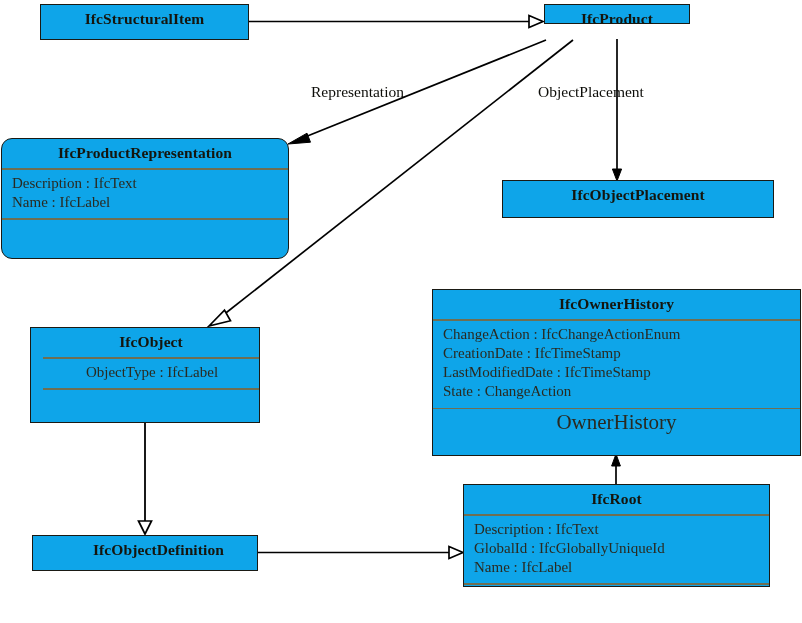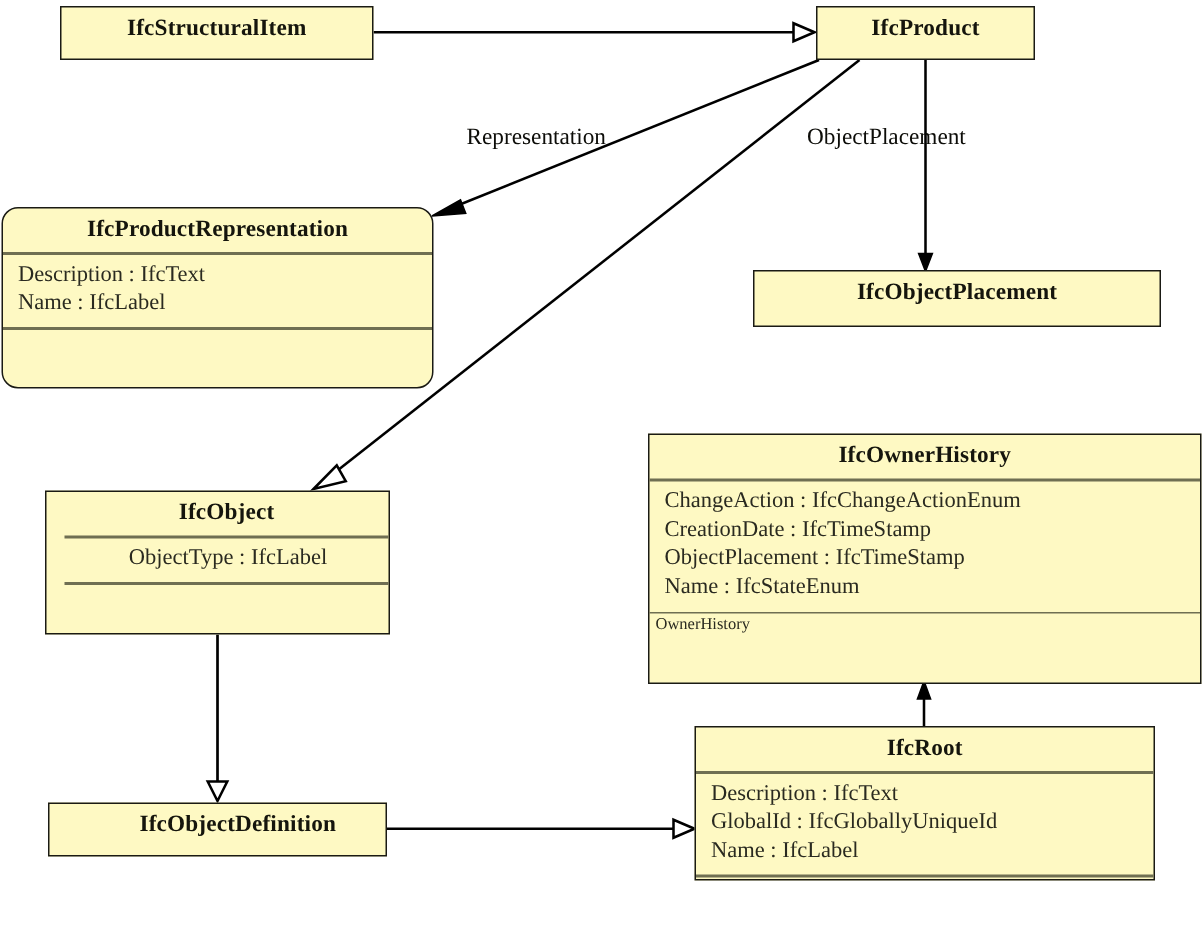--- a/index.html
+++ b/index.html
@@ -19,21 +19,21 @@
     position: absolute;
     left: 0;
     top: 0;
     width: 802px;
     height: 623px;
     pointer-events: none;
   }
   .uml-class {
     position: absolute;
     box-sizing: border-box;
-    background: #fef9c3;
+    background: #0ea5e9;
     border: 1.6px solid #1a1a14;
     display: flex;
     flex-direction: column;
   }
   .uml-title {
     font-weight: bold;
     text-align: center;
     color: #15150d;
     font-size: 15.5px;
     letter-spacing: 0.1px;
@@ -50,23 +50,23 @@
     padding: 4px 8px 6px 10px;
     font-size: 15px;
     color: #2a2a20;
     line-height: 1.28;
     text-align: left;
   }
   .uml-attrs .attr-line {
     white-space: nowrap;
   }
   .uml-footer {
-    font-size: 11px;
+    font-size: 21px;
     color: #2a2a20;
-    text-align: left;
+    text-align: center;
     padding: 1px 4px 3px 4px;
     line-height: 1.15;
     min-height: 14px;
   }
   .uml-empty {
     min-height: 18px;
     flex: 1 1 auto;
   }
   .edge-label {
     position: absolute;
@@ -118,21 +118,21 @@
     <g>
       <line x1="616" y1="484" x2="616" y2="464" stroke="#000" stroke-width="1.7"></line>
       <polygon points="616,454 611.6,466 620.4,466" fill="#000000" stroke="#000" stroke-width="1"></polygon>
     </g>
   </svg>
 
   <div class="uml-class" style="left:40px; top:4px; width:209px; height:36px;">
     <div class="uml-title">IfcStructuralItem</div>
   </div>
 
-  <div class="uml-class" style="left:544px; top:4px; width:146px; height:36px;">
+  <div class="uml-class" style="left:544px; top:4px; width:146px; height:20px;">
     <div class="uml-title">IfcProduct</div>
   </div>
 
   <div class="uml-class" style="left:1px; top:138px; width:288px; height:121px;border-radius:11px;">
     <div class="uml-title">IfcProductRepresentation</div>
     <div class="uml-sep"></div>
     <div class="uml-attrs">
       <div class="attr-line">Description : IfcText</div>
       <div class="attr-line">Name : IfcLabel</div>
     </div>
@@ -143,22 +143,22 @@
   <div class="uml-class" style="left:502px; top:180px; width:272px; height:38px;">
     <div class="uml-title">IfcObjectPlacement</div>
   </div>
 
   <div class="uml-class" style="left:432px; top:289px; width:369px; height:167px;">
     <div class="uml-title">IfcOwnerHistory</div>
     <div class="uml-sep"></div>
     <div class="uml-attrs">
       <div class="attr-line">ChangeAction : IfcChangeActionEnum</div>
       <div class="attr-line">CreationDate : IfcTimeStamp</div>
-      <div class="attr-line">ObjectPlacement : IfcTimeStamp</div>
-      <div class="attr-line">Name : IfcStateEnum</div>
+      <div class="attr-line">LastModifiedDate : IfcTimeStamp</div>
+      <div class="attr-line">State : ChangeAction</div>
     </div>
     <div class="uml-sep"></div>
     <div class="uml-footer">OwnerHistory</div>
   </div>
 
   <div class="uml-class" style="left:30px; top:327px; width:230px; height:96px;padding-left:12px;">
     <div class="uml-title">IfcObject</div>
     <div class="uml-sep"></div>
     <div class="uml-attrs" style="text-align:center;">
       <div class="attr-line">ObjectType : IfcLabel</div>

